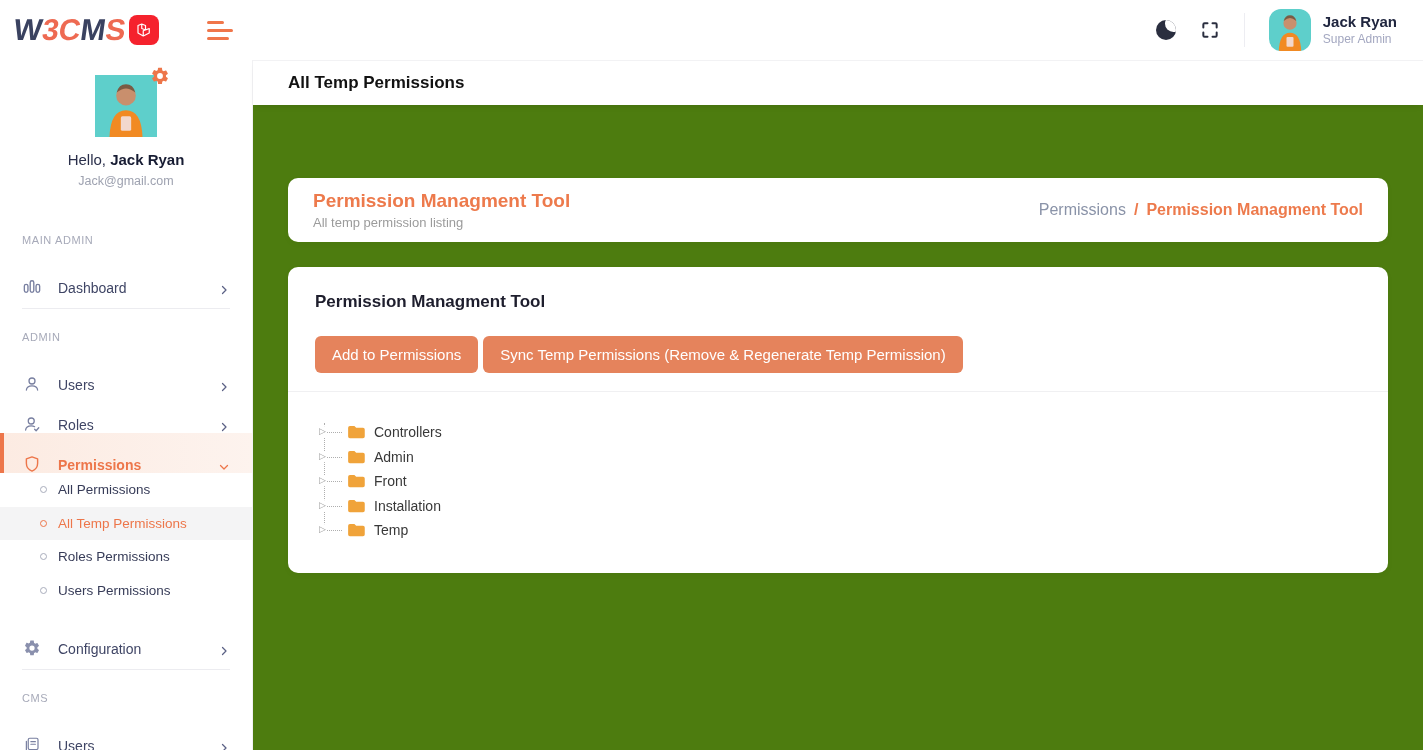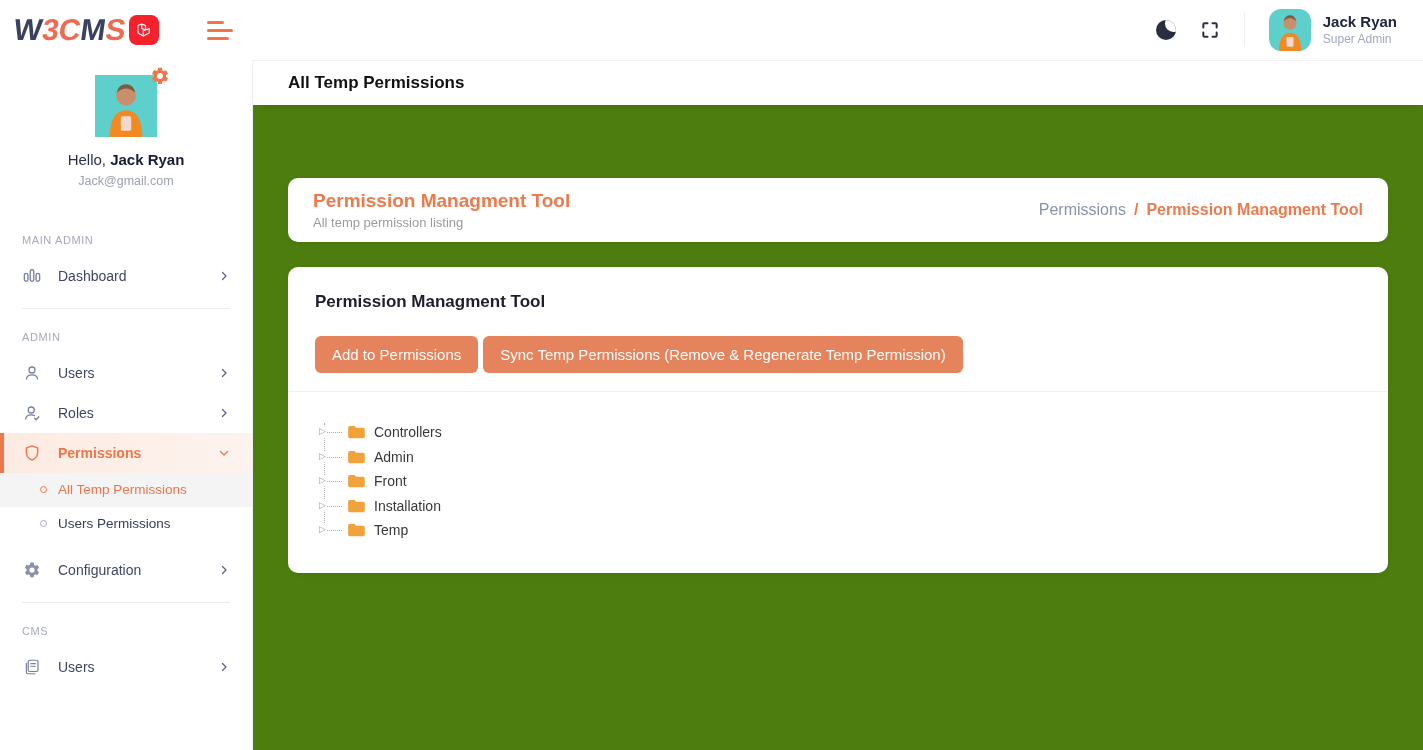--- a/index.html
+++ b/index.html
@@ -45,21 +45,21 @@
   .profile { text-align:center; padding-top:15px; }
   .avatar-wrap { position:relative; width:62px; height:62px; margin:0 auto; }
   .avatar-lg { width:62px; height:62px; border-radius:16px; overflow:hidden; cursor:pointer; }
   .gear-badge { position:absolute; top:-9px; right:-13px; cursor:pointer; }
   .hello { margin-top:14px; font-size:15px; color:#2a2f4a; }
   .hello b { color:#171c33; }
   .profile-email { margin-top:6px; font-size:12.5px; color:#9ea2b0; }
 
   .menu { margin-top:36px; }
   .section-label { padding:10px 22px; font-size:11px; letter-spacing:0.6px; color:#a7aab9; }
-  .menu-item { height:40px; display:flex; align-items:center; padding:0 22px;
+  .menu-item { height:40px; display:flex; align-items:flex-end; padding:0 22px;
     cursor:pointer; position:relative; }
   .menu-item .mi-icon { width:20px; display:flex; justify-content:center; }
   .menu-item .mi-label { margin-left:16px; font-size:14px; color:#3f4565; }
   .menu-item .mi-chevron { margin-left:auto; display:flex; }
   .menu-item.active { background:linear-gradient(90deg,#fcebe2,#fdf3ee);
     border-left:4px solid #ed764a; padding-left:18px; }
   .menu-item.active .mi-label { color:#ed764a; font-weight:bold; }
   .menu-divider { border:none; border-top:1px solid #ececf0; margin:12px 22px; }
 
   .submenu-item { height:33.5px; display:flex; align-items:center; padding:0 22px 0 40px;
@@ -256,23 +256,31 @@
           </span>
           <span class="mi-label">Permissions</span>
           <span class="mi-chevron">
             <svg width="12" height="12" viewBox="0 0 24 24" fill="none" stroke="#ed764a" stroke-width="2.5" stroke-linecap="round" stroke-linejoin="round">
                 <polyline points="5 9 12 16 19 9"></polyline>
               </svg>
           </span>
         </div>
 
         <div class="submenu">
+          <div class="submenu-item">
+            <span class="bullet"></span>
+            <span>All Permissions</span>
+          </div>
           <div class="submenu-item active">
             <span class="bullet"></span>
             <span>All Temp Permissions</span>
+          </div>
+          <div class="submenu-item">
+            <span class="bullet"></span>
+            <span>Roles Permissions</span>
           </div>
           <div class="submenu-item">
             <span class="bullet"></span>
             <span>Users Permissions</span>
           </div>
         </div>
 
         <div class="menu-item" style="margin-top:10px;">
           <span class="mi-icon">
             <svg width="18" height="18" viewBox="0 0 24 24">

